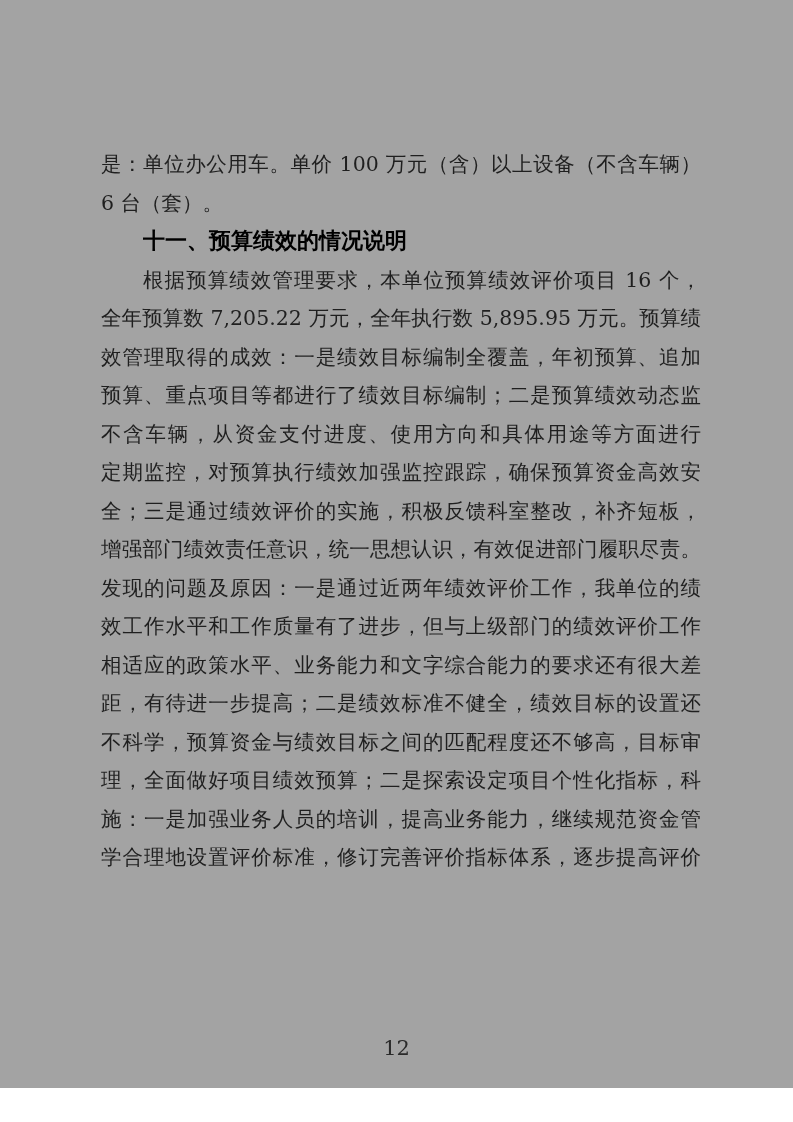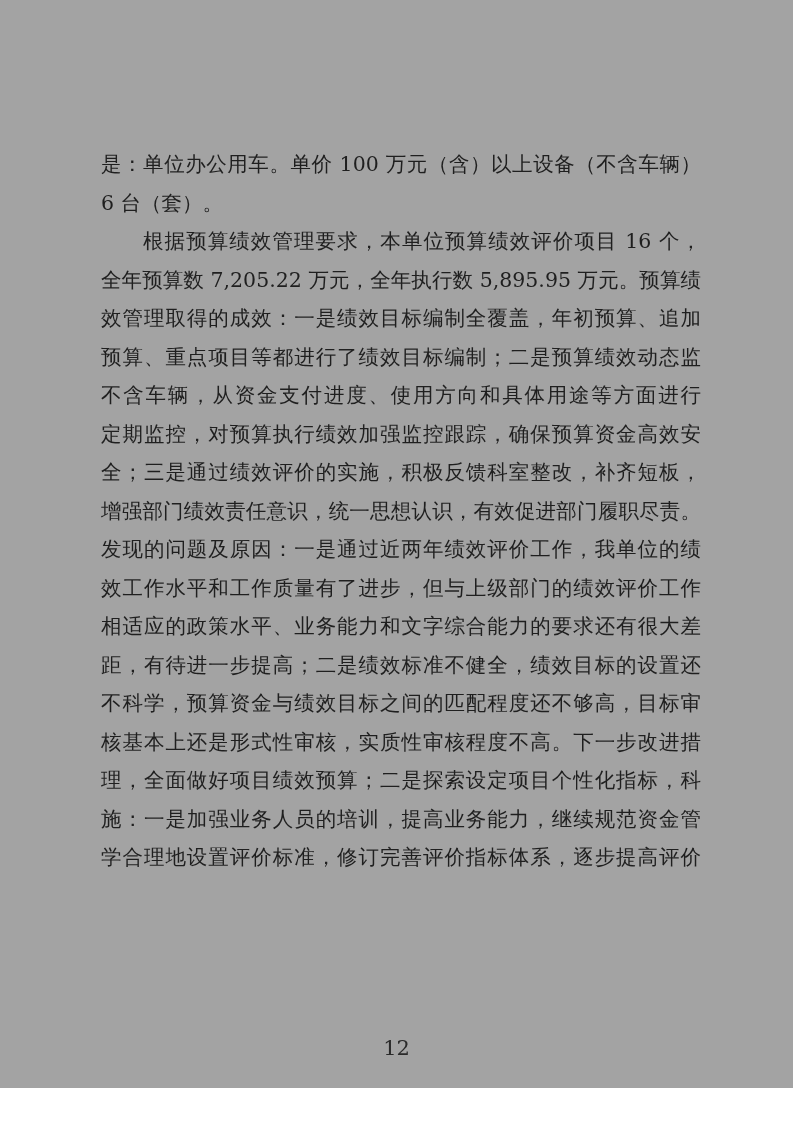--- a/index.html
+++ b/index.html
@@ -65,36 +65,36 @@
 
 <div class="page">
 
   <div class="text-block">
 
     <div>
       <div class="line">是：单位办公用车。单价 100 万元（含）以上设备（不含车辆）</div>
       <div class="line no-stretch">6 台（套）。</div>
     </div>
 
+    <div class="heading-line">十一、预算绩效的情况说明</div>
 
     <div>
       <div class="line indent">根据预算绩效管理要求，本单位预算绩效评价项目 16 个，</div>
       <div class="line">全年预算数 7,205.22 万元，全年执行数 5,895.95 万元。预算绩</div>
       <div class="line">效管理取得的成效：一是绩效目标编制全覆盖，年初预算、追加</div>
       <div class="line">预算、重点项目等都进行了绩效目标编制；二是预算绩效动态监</div>
       <div class="line">不含车辆，从资金支付进度、使用方向和具体用途等方面进行</div>
       <div class="line">定期监控，对预算执行绩效加强监控跟踪，确保预算资金高效安</div>
       <div class="line">全；三是通过绩效评价的实施，积极反馈科室整改，补齐短板，</div>
       <div class="line">增强部门绩效责任意识，统一思想认识，有效促进部门履职尽责。</div>
       <div class="line">发现的问题及原因：一是通过近两年绩效评价工作，我单位的绩</div>
       <div class="line">效工作水平和工作质量有了进步，但与上级部门的绩效评价工作</div>
       <div class="line">相适应的政策水平、业务能力和文字综合能力的要求还有很大差</div>
       <div class="line">距，有待进一步提高；二是绩效标准不健全，绩效目标的设置还</div>
       <div class="line">不科学，预算资金与绩效目标之间的匹配程度还不够高，目标审</div>
-      <div class="line">核基本上还是形式性审核，实质性审核程度不高。下一步改进措</div>
       <div class="line">理，全面做好项目绩效预算；二是探索设定项目个性化指标，科</div>
       <div class="line">施：一是加强业务人员的培训，提高业务能力，继续规范资金管</div>
       <div class="line">学合理地设置评价标准，修订完善评价指标体系，逐步提高评价</div>
     </div>
 
   </div>
 
   <div class="page-footer">12</div>
 
 </div>

